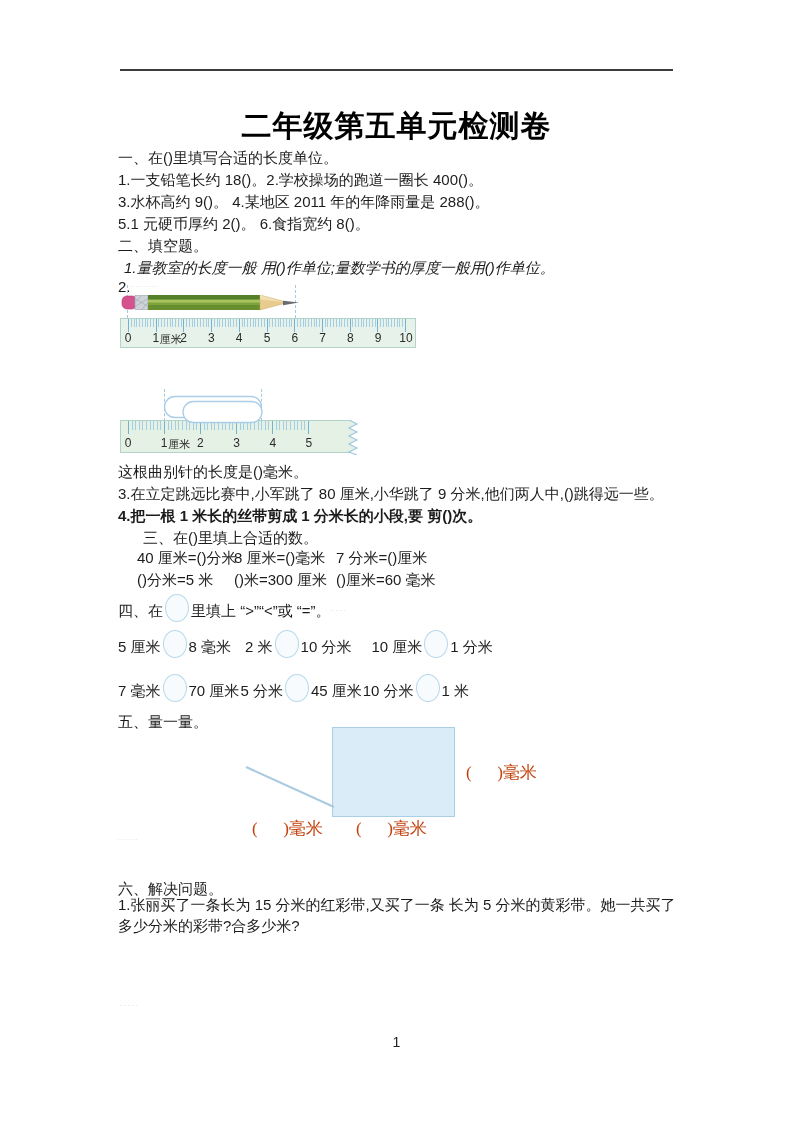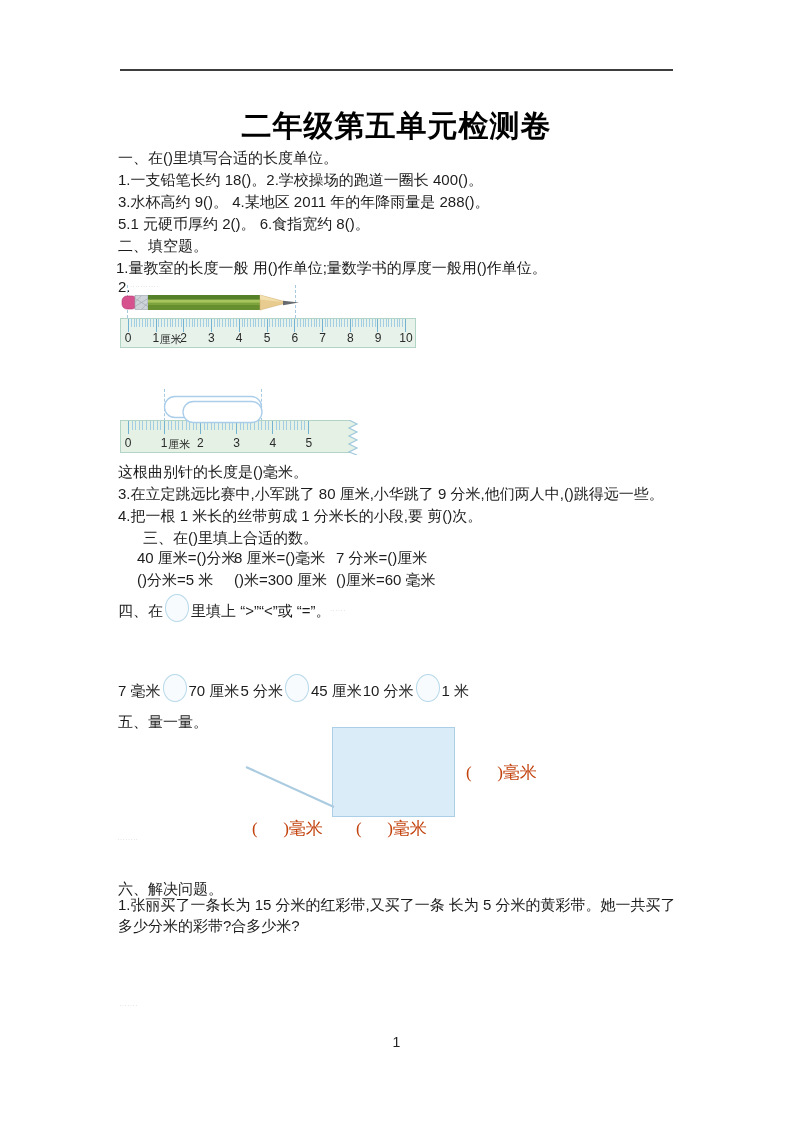--- a/index.html
+++ b/index.html
@@ -62,21 +62,21 @@
   <div id="top-rule" class="abs"></div>
 
   <div id="title" class="abs">二年级第五单元检测卷</div>
 
   <div class="abs line" style="left:118px;top:147px;">一、在()里填写合适的长度单位。</div>
   <div class="abs line" style="left:118px;top:169px;">1.一支铅笔长约 18()。2.学校操场的跑道一圈长 400()。</div>
   <div class="abs line" style="left:118px;top:191px;">3.水杯高约 9()。  4.某地区 2011 年的年降雨量是 288()。</div>
   <div class="abs line" style="left:118px;top:213px;">5.1 元硬币厚约 2()。  6.食指宽约 8()。</div>
 
   <div class="abs line" style="left:118px;top:235px;">二、填空题。</div>
-  <div class="abs line" style="left:116px;top:257px;">1.量教室的长度一般 用()作单位;量数学书的厚度一般用()作单位。</div>
+  <div class="abs line" style="left:124px;top:257px;font-style:italic;">1.量教室的长度一般 用()作单位;量数学书的厚度一般用()作单位。</div>
   <div class="abs line" style="left:118px;top:276px;"><span>2.</span><span class="fine">∙∙∙∙∙∙∙∙∙∙∙</span></div>
 
   <div id="fig-pencil" class="abs">
     <div class="dash" style="left:9px;top:1px;height:33px;"></div>
     <div class="dash" style="left:177px;top:1px;height:33px;"></div>
     <svg width="184" height="34" viewBox="0 0 184 34" style="position:absolute;left:0;top:0;">
       <rect x="4" y="12" width="15" height="13" rx="5" fill="#d5528f" stroke="#b23b74" stroke-width="0.6"></rect>
       <rect x="17" y="11.5" width="13" height="14" fill="#cdd3d8" stroke="#9aa3ac" stroke-width="0.6"></rect>
       <path d="M17 14.5 L30 22.5 M17 22.5 L30 14.5 M17 18.5 L23.5 11.5 M23.5 25.5 L30 18.5" stroke="#9aa3ac" stroke-width="0.6"></path>
       <rect x="30" y="11" width="112" height="15" fill="#7da33c"></rect>
@@ -176,33 +176,36 @@
       </svg>
     </div>
     <svg width="112" height="38" viewBox="0 0 112 38" style="position:absolute;left:40px;top:2px;">
       <rect x="6.5" y="5.5" width="97" height="21" rx="10.5" fill="none" stroke="#aacde9" stroke-width="1.3"></rect>
       <rect x="25" y="10.5" width="79" height="21" rx="10.5" fill="#ffffff" stroke="#aacde9" stroke-width="1.3"></rect>
     </svg>
   </div>
 
   <div class="abs line" style="left:118px;top:461px;">这根曲别针的长度是()毫米。</div>
   <div class="abs line" style="left:118px;top:483px;">3.在立定跳远比赛中,小军跳了 80 厘米,小华跳了 9 分米,他们两人中,()跳得远一些。</div>
-  <div class="abs line" style="left:118px;top:505px;">4.把一根 1 米长的丝带剪成 1 分米长的小段,要 剪()次。</div>
+  <div class="abs line" style="left:118px;top:505px;font-weight:bold;">4.把一根 1 米长的丝带剪成 1 分米长的小段,要 剪()次。</div>
 
   <div class="abs line" style="left:118px;top:527px;margin-left:25px;">三、在()里填上合适的数。</div>
   <div id="eq1" class="eq-row" style="left:118px;top:549px;">
     
   <span class="eq">40 厘米=()分米</span><span class="eq">8 厘米=()毫米</span><span class="eq">7 分米=()厘米</span></div>
   <div id="eq2" class="eq-row" style="left:118px;top:571px;">
     
   <span class="eq">()分米=5 米</span><span class="eq">()米=300 厘米</span><span class="eq">()厘米=60 毫米</span></div>
 
   <div class="abs line" style="left:118px;top:594px;">
     <span>四、在</span><span class="circle"></span><span>里填上 “&gt;”“&lt;”或 “=”。</span><span class="fine">∙∙∙∙∙∙</span>
   </div>
+  <div id="cmp1" class="cmp-row" style="left:118px;top:630px;">
+    
+  <span class="pair"><span>5 厘米</span><span class="circle"></span><span>8 毫米</span></span><span class="pair"><span>2 米</span><span class="circle"></span><span>10 分米</span></span><span class="pair"><span>10 厘米</span><span class="circle"></span><span>1 分米</span></span></div>
   <div id="cmp2" class="cmp-row" style="left:118px;top:674px;">
     
   <span class="pair"><span>7 毫米</span><span class="circle"></span><span>70 厘米</span></span><span class="pair"><span>5 分米</span><span class="circle"></span><span>45 厘米</span></span><span class="pair"><span>10 分米</span><span class="circle"></span><span>1 米</span></span></div>
 
   <div class="abs line" style="left:118px;top:711px;">五、量一量。</div>
   <div id="fig-measure" class="abs">
     <div id="m-rect"></div>
     <svg width="94" height="48" viewBox="0 0 94 48" style="position:absolute;left:126px;top:40px;">
       <line x1="2" y1="2" x2="90" y2="42" stroke="#aacbe0" stroke-width="2.2"></line>
     </svg>

